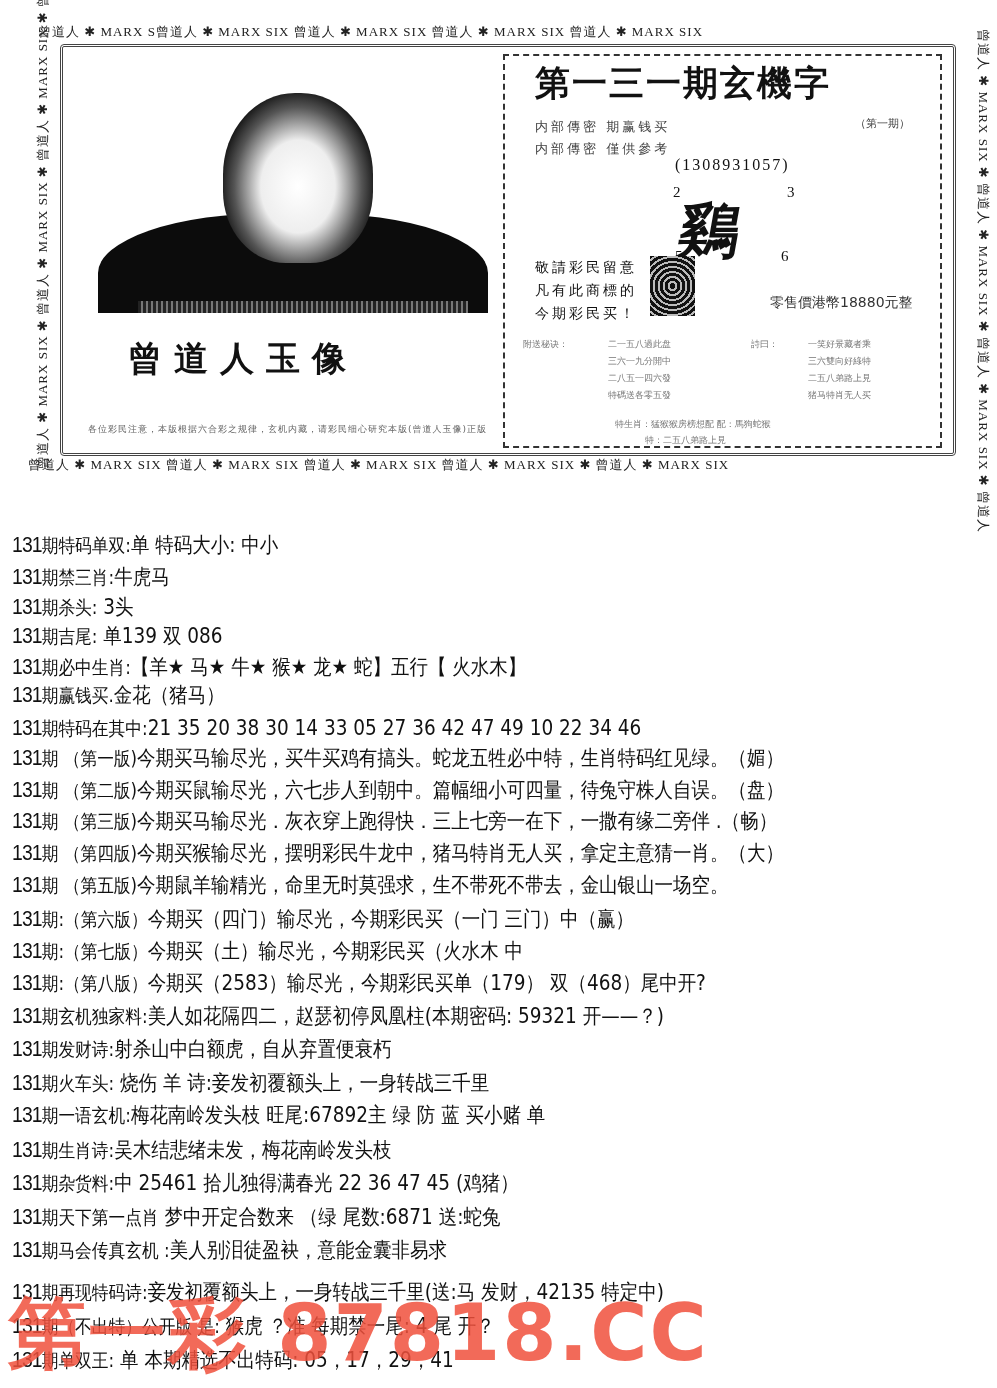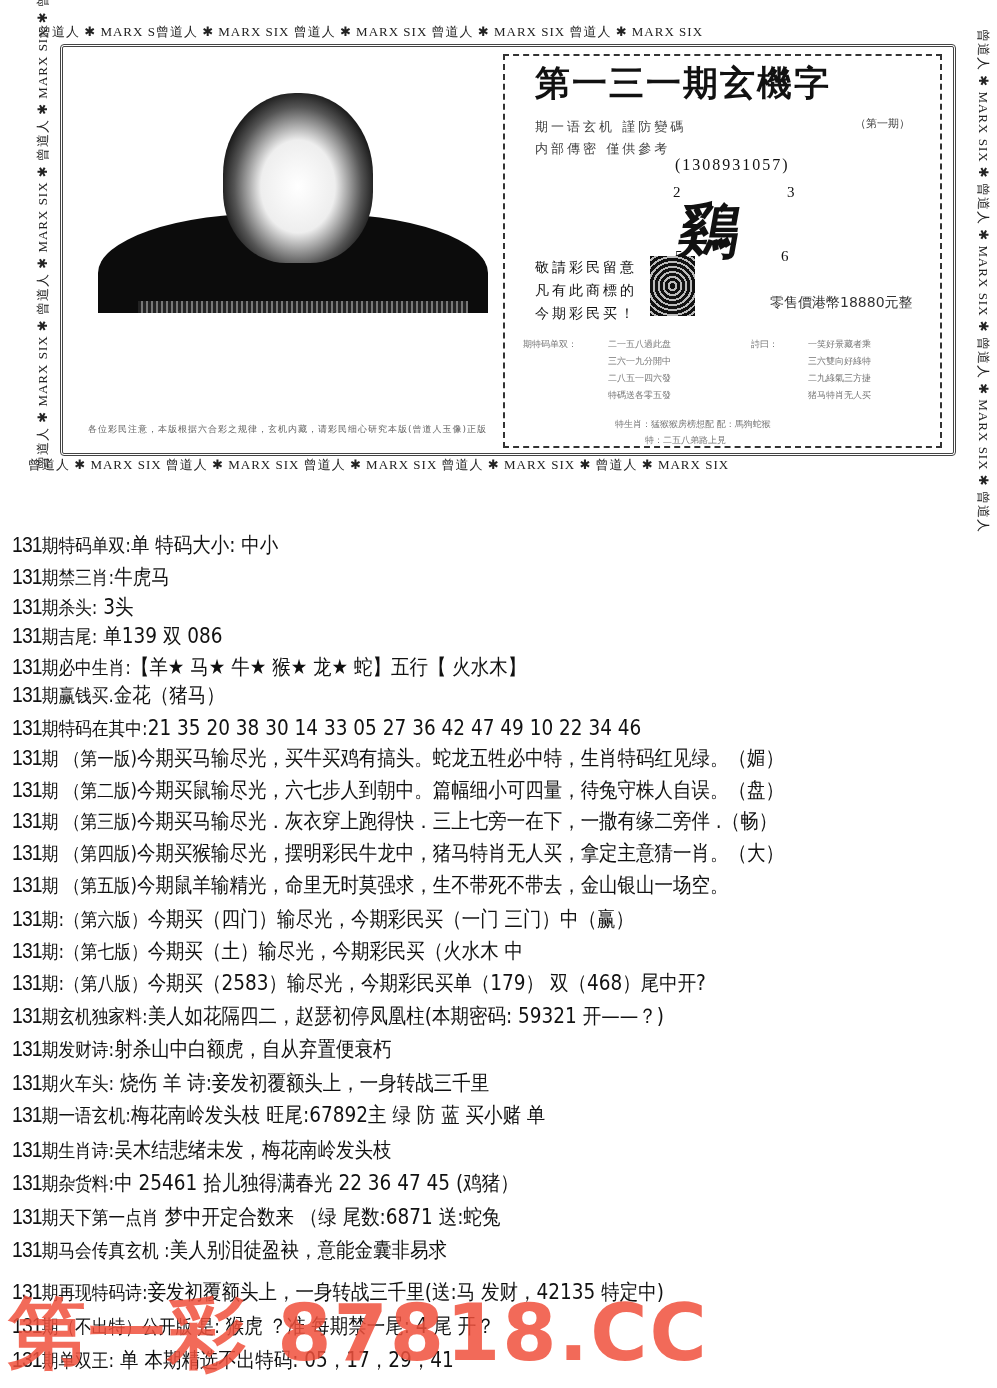--- a/index.html
+++ b/index.html
@@ -64,55 +64,56 @@
   <div class="strip strip-top">曾道人 ✱  MARX S曾道人 ✱  MARX SIX  曾道人 ✱  MARX SIX  曾道人 ✱  MARX SIX  曾道人 ✱  MARX SIX</div>
   <div class="strip strip-left">曾道人 ✱ MARX SIX ✱ 曾道人 ✱ MARX SIX ✱ 曾道人 ✱ MARX SIX ✱ 曾道人</div>
   <div class="strip strip-right">曾道人 ✱ MARX SIX ✱ 曾道人 ✱ MARX SIX ✱ 曾道人 ✱ MARX SIX ✱ 曾道人</div>
   <div class="wavy wavy-outer"></div>
 
   <div class="portrait">
     <div class="body"></div>
     <div class="head"></div>
     <div class="fringe"></div>
   </div>
+  <div class="portrait-caption">曾道人玉像</div>
   <div class="notice-left">各位彩民注意，本版根据六合彩之规律，玄机内藏，请彩民细心研究本版(曾道人玉像)正版</div>
 
   <div class="box">
     <div class="box-title">第一三一期玄機字</div>
     <div class="box-sub">
-      <div>期一语玄机  謹防變碼</div>
+      <div>内部傳密  期赢钱买</div>
       <div>内部傳密  僅供參考</div>
     </div>
     <div class="box-issue">（第一期）</div>
     <div class="box-phone">(1308931057)</div>
     <div class="num n2">2</div>
     <div class="num n3">3</div>
     <div class="num n5">5</div>
     <div class="num n6">6</div>
     <div class="big-char">鷄</div>
     <div class="verify">
       <div>敬請彩民留意</div>
       <div>凡有此商標的</div>
       <div>今期彩民买！</div>
     </div>
     <div class="stamp"></div>
     <div class="price">零售價港幣18880元整</div>
     <div class="box-poem">
-      <div class="col" style="left:0;top:0">期特码单双：</div>
+      <div class="col" style="left:0;top:0">附送秘诀：</div>
       <div class="col" style="left:85px;top:0">
         <div>二一五八過此盘</div>
         <div>三六一九分開中</div>
         <div>二八五一四六發</div>
         <div>特碼送各零五發</div>
       </div>
       <div class="col" style="left:228px;top:0">詩曰：</div>
       <div class="col" style="left:285px;top:0">
         <div>一笑好景藏者乘</div>
         <div>三六雙向好綠特</div>
-        <div>二九綠氣三方捷</div>
+        <div>二五八弟路上見</div>
         <div>猪马特肖无人买</div>
       </div>
     </div>
     <div class="box-foot">
       <div>特生肖：猛猴猴房榜想配 配：馬狗蛇猴</div>
       <div style="padding-left:30px">特：二五八弟路上見</div>
     </div>
   </div>
 </div>
 

